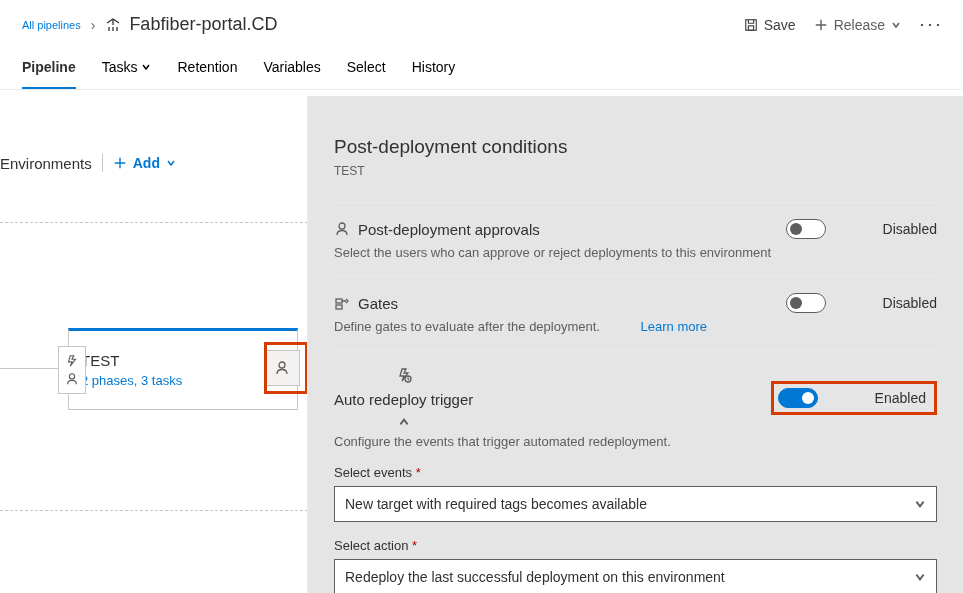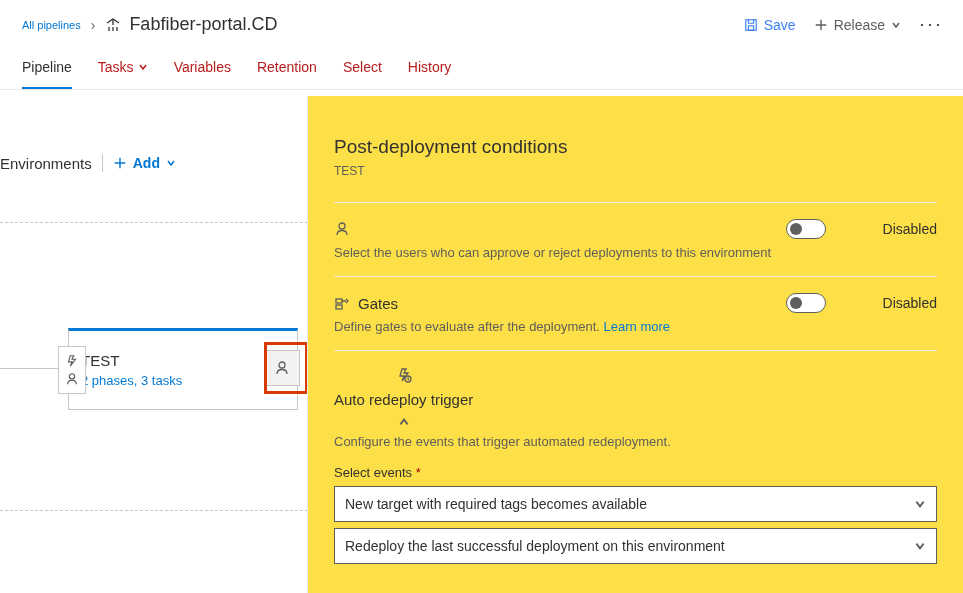--- a/index.html
+++ b/index.html
@@ -11,27 +11,27 @@
       padding: 14px 20px 14px 22px;
     }
     .breadcrumb { display: flex; align-items: center; gap: 10px; }
     .breadcrumb-link { color: #0078d4; font-size: 11px; cursor: pointer; }
     .chevron { color: #666; font-size: 14px; }
     .pipe-title { display: flex; align-items: center; gap: 8px; font-size: 18px; color: #323130; font-weight: 400; }
     .pipe-icon { width: 16px; height: 16px; color: #323130; }
 
     .header-actions { display: flex; align-items: center; gap: 18px; color: #605e5c; }
     .header-action { display: flex; align-items: center; gap: 6px; font-size: 14px; cursor: pointer; }
-    .header-action.disabled { color: #3b82f6; }
+    .header-action.disabled { color: #404040; }
     .more-dots { font-size: 18px; letter-spacing: 2px; cursor: pointer; color: #323130; }
 
     
     .tab-row { display: flex; gap: 26px; padding: 0 22px; border-bottom: 1px solid #edebe9; }
-    .tab { padding: 10px 0 12px 0; font-size: 14px; color: #b91c1c; cursor: pointer; border-bottom: 2px solid transparent; display:flex; align-items:center; gap:4px;}
-    .tab.active { color: #323130; font-weight: 400; border-bottom-color: #0078d4; }
+    .tab { padding: 10px 0 12px 0; font-size: 14px; color: #000000; cursor: pointer; border-bottom: 2px solid transparent; display:flex; align-items:center; gap:4px;}
+    .tab.active { color: #323130; font-weight: 700; border-bottom-color: #0078d4; }
 
     
     .canvas { position: relative; padding: 60px 0 0 0; }
     .env-header { display: flex; align-items: center; gap: 10px; padding-left: 0; }
     .env-label { font-size: 15px; color: #323130; font-weight: 400; }
     .env-divider { width:1px; height:18px; background:#c8c6c4; }
     .add-link { display: flex; align-items: center; gap: 6px; color: #0078d4; font-size: 14px; cursor: pointer; font-weight: bold; }
 
     .dashed-top { border-top: 1px dashed #c8c6c4; height:1px; margin: 0 0 0 0; position: absolute; top: 132px; left:0; right:0; }
     .dashed-bot { border-top: 1px dashed #c8c6c4; height:1px; position:absolute; top: 420px; left:0; right:0;}
@@ -44,33 +44,33 @@
     .stage-side-btn { width: 36px; height: 36px; border:1px solid #c8c6c4; display:flex; align-items:center; justify-content:center; background:#f3f2f1; cursor:pointer; position:absolute; right:-2px; top:22px; }
     .stage-side-btn svg { color:#605e5c; }
     .red-box { position:absolute; top:14px; right:-10px; width:44px; height:52px; border:3px solid #d83b01; pointer-events:none; }
 
     .side-badge { position:absolute; left:-10px; top:18px; width:28px; height:48px; background:#fff; border:1px solid #c8c6c4; display:flex; flex-direction:column; align-items:center; justify-content:center; gap:4px; }
     .side-badge svg { color:#605e5c; }
 
     .connector { position:absolute; top:278px; left:0; width:68px; height:1px; background:#c8c6c4; }
 
     
-    .panel { position:absolute; top:96px; left:308px; right:0; bottom:0; background:#fde047; box-shadow: -1px 0 0 #edebe9; padding: 0 26px 20px 26px; overflow:auto; }
+    .panel { position:absolute; top:96px; left:308px; right:0; bottom:0; background:#e5e5e5; box-shadow: -1px 0 0 #edebe9; padding: 0 26px 20px 26px; overflow:auto; }
     .close-x { position:absolute; top: 100px; right: 12px; color:#0078d4; cursor:pointer; font-size:16px; }
 
     .panel h1 { font-size: 19px; font-weight: 400; color:#323130; margin-top: 40px; }
     .panel-sub { font-size: 12px; color:#605e5c; margin-top: 6px; margin-bottom: 24px; }
 
     .section { padding: 16px 0; border-top:1px solid #edebe9; }
     .section:first-of-type { border-top:none; }
     .sec-head { display:flex; align-items:center; justify-content:space-between; }
     .sec-title-wrap { display:flex; align-items:center; gap:8px; }
     .sec-title { font-size:15px; color:#323130; }
     .sec-desc { font-size:13px; color:#605e5c; margin-top:6px; }
-    .sec-desc a { color:#0078d4; text-decoration:none; cursor:pointer; }
+    .sec-desc a { color:#0078d4; text-decoration:none; cursor:pointer;margin-left:37px; }
 
     .toggle-wrap { display:flex; align-items:center; gap:10px; }
     .toggle { width:40px; height:20px; border-radius:10px; position:relative; cursor:pointer; }
     .toggle.off { background:#fff; border:1px solid #605e5c; }
     .toggle.off::after { content:""; position:absolute; width:12px; height:12px; border-radius:50%; background:#605e5c; top:3px; left:3px; }
     .toggle.on { background:#0078d4; border:1px solid #0078d4; }
     .toggle.on::after { content:""; position:absolute; width:12px; height:12px; border-radius:50%; background:#fff; top:3px; right:3px; }
     .toggle-label { font-size:14px; color:#323130;margin-left:47px; }
 
     .red-highlight { border:3px solid #d83b01; padding: 4px 8px 4px 4px; display:inline-flex; align-items:center; gap:10px; }
@@ -121,22 +121,22 @@
 </div>
 
 <div class="tab-row">
   <div class="tab active">Pipeline</div>
   <div class="tab">
     <span>Tasks</span>
     <svg width="10" height="10" viewBox="0 0 10 10" fill="none" stroke="currentColor" stroke-width="1.5">
         <path d="M2 3 L5 7 L8 3"></path>
       </svg>
   </div>
+  <div class="tab">Retention</div>
   <div class="tab">Variables</div>
-  <div class="tab">Retention</div>
   <div class="tab">Select</div>
   <div class="tab">History</div>
 </div>
 
 <div class="canvas">
   <div class="dashed-top"></div>
   <div class="env-header" style="position:absolute; top:64px; left:0;">
     <span class="env-label">Environments</span>
     <span class="env-divider"></span>
     <span class="add-link">
@@ -190,20 +190,21 @@
   <h1>Post-deployment conditions</h1>
   <div class="panel-sub">TEST</div>
 
   <div class="section">
     <div class="sec-head">
       <div class="sec-title-wrap">
         <svg width="16" height="16" viewBox="0 0 16 16" fill="none" stroke="#605e5c" stroke-width="1.3">
             <circle cx="8" cy="5" r="3"></circle>
             <path d="M3 14 C3 11 5 9.5 8 9.5 C11 9.5 13 11 13 14"></path>
           </svg>
+        <span class="sec-title">Post-deployment approvals</span>
       </div>
       <div class="toggle-wrap">
         <div class="toggle off"></div>
         <span class="toggle-label">Disabled</span>
       </div>
     </div>
     <div class="sec-desc">Select the users who can approve or reject deployments to this environment</div>
   </div>
 
   <div class="section">
@@ -233,34 +234,42 @@
         <svg width="16" height="16" viewBox="0 0 16 16" fill="none" stroke="#605e5c" stroke-width="1.3">
             <path d="M6 2 L4 9 L8 9 L6 14 L12 6 L8 6 L10 2 Z"></path>
             <circle cx="12" cy="12" r="3"></circle>
             <path d="M12 10.5 L12 12 L13 13"></path>
           </svg>
         <span class="sec-title">Auto redeploy trigger</span>
         <svg width="12" height="12" viewBox="0 0 10 10" fill="none" stroke="#605e5c" stroke-width="1.5">
             <path d="M2 7 L5 3 L8 7"></path>
           </svg>
       </div>
+      <div class="red-highlight">
+        <div class="toggle on"></div>
+        <span class="toggle-label">Enabled</span>
+      </div>
     </div>
     <div class="sec-desc">Configure the events that trigger automated redeployment.</div>
 
     <div class="field-label">
       <span>Select events</span>
       <span class="req-star">*</span>
     </div>
     <div class="select-box">
       <span>New target with required tags becomes available</span>
       <svg width="12" height="12" viewBox="0 0 10 10" fill="none" stroke="currentColor" stroke-width="1.5">
           <path d="M2 3 L5 7 L8 3"></path>
         </svg>
     </div>
 
+    <div class="field-label">
+      <span>Select action</span>
+      <span class="req-star">*</span>
+    </div>
     <div class="select-box">
       <span>Redeploy the last successful deployment on this environment</span>
       <svg width="12" height="12" viewBox="0 0 10 10" fill="none" stroke="currentColor" stroke-width="1.5">
           <path d="M2 3 L5 7 L8 3"></path>
         </svg>
     </div>
   </div>
 </div>
 
 </body></html>

